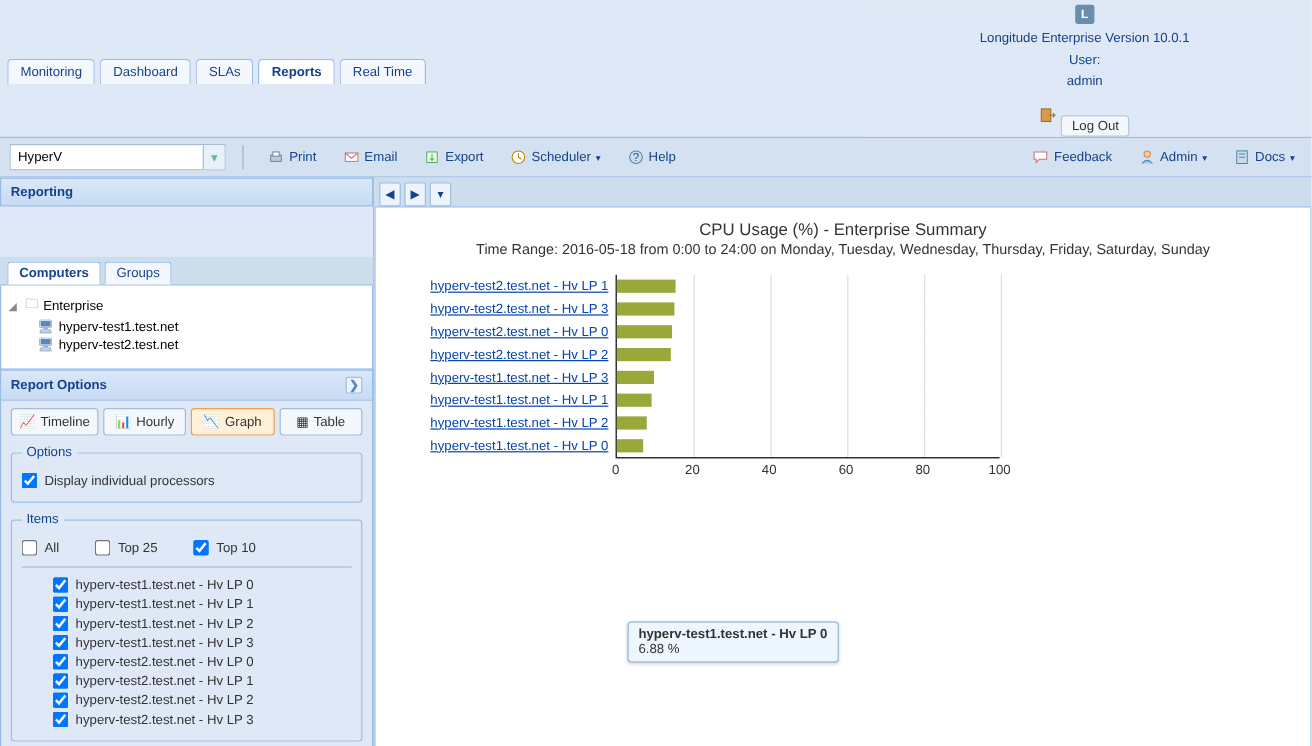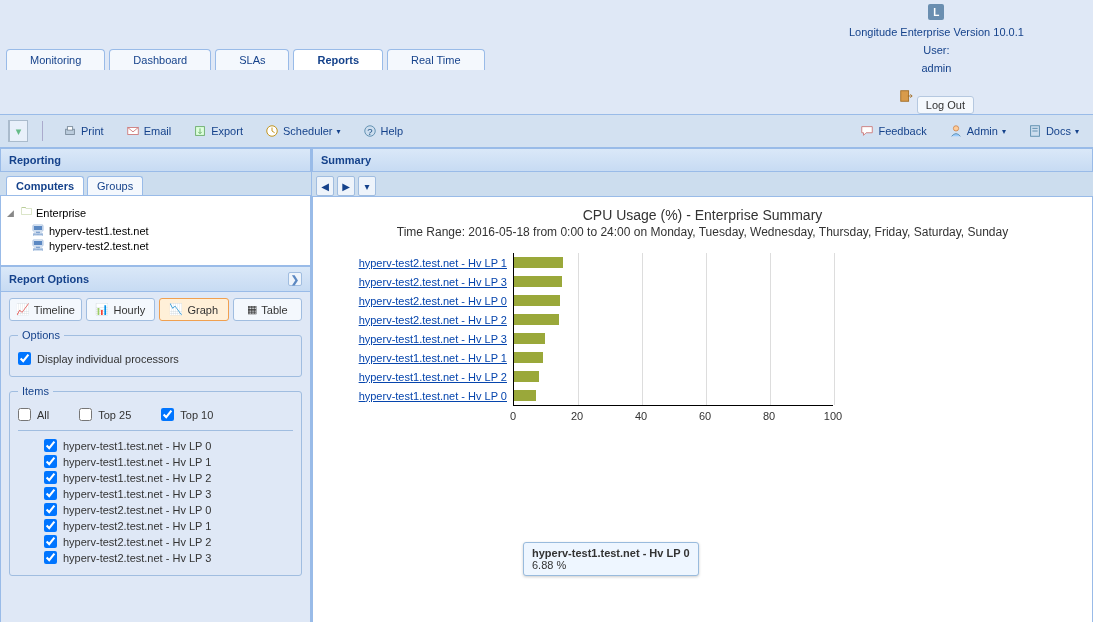--- a/index.html
+++ b/index.html
@@ -1,21 +1,21 @@
 <!DOCTYPE html>
 <html><head>
 <meta charset="utf-8">
 <style>
 * { box-sizing: border-box; margin: 0; padding: 0; font-family: Tahoma, Arial, sans-serif; font-size: 11px; }
 body { background: #dfe8f6; color: #333; width: 1093px; height: 622px; overflow: hidden; }
 
 
 .tabbar { display:flex; align-items:center; padding:4px 6px 0 6px; background:#dfe8f6; border-bottom:1px solid #99bbe8; }
 .tabbar .tabs { display:flex; gap:4px; }
-.tab { padding:4px 23px; background:#f4f8fd; border:1px solid #99bbe8; border-bottom:none; border-radius:4px 4px 0 0; color:#15428b; cursor:pointer; }
+.tab { padding:4px 10px; background:#f4f8fd; border:1px solid #99bbe8; border-bottom:none; border-radius:4px 4px 0 0; color:#15428b; cursor:pointer; }
 .tab.active { background:#fff; font-weight:bold; }
 .tabbar .spacer { flex:1; }
 .tabbar .right { display:flex; align-items:center; gap:6px; color:#15428b; }
 .logo-sq { width:16px; height:16px; background:#6a8eb0; display:inline-flex; align-items:center; justify-content:center; color:#fff; font-weight:bold; font-size:10px; border-radius:2px;}
 .btn { display:inline-flex; align-items:center; gap:4px; padding:2px 8px; border:1px solid #b5c8e0; background:#f4f8fd; border-radius:3px; color:#333; cursor:pointer;margin-top:16px; }
 
 
 .toolbar { display:flex; align-items:center; gap:10px; padding:5px 8px; background:#d3e1f1; border-bottom:1px solid #99bbe8; }
 .toolbar .group { display:flex; align-items:center; gap:10px; }
 .dropdown { display:flex; align-items:center; border:1px solid #abc; background:#fff; height:22px; }
@@ -29,21 +29,21 @@
 .ico { width:14px; height:14px; display:inline-block; }
 
 
 .main { display:flex; height: calc(622px - 60px); }
 .left { width:312px; background:#dfe8f6; display:flex; flex-direction:column; border-right:1px solid #99bbe8; }
 .right { flex:1; background:#dfe8f6; display:flex; flex-direction:column; }
 
 .panel-title { background:linear-gradient(#dae8f8,#c7dbf3); color:#15428b; font-weight:bold; padding:5px 8px; border:1px solid #99bbe8; display:flex; align-items:center; justify-content:space-between; }
 .panel-title .tool { font-size:10px; color:#5b88c2; cursor:pointer; border:1px solid #a0bde0; width:14px; height:14px; display:flex; align-items:center; justify-content:center; background:#eef4fb; border-radius:2px; }
 
-.subtabs { display:flex; gap:3px; background:#cde; padding:4px 6px 0 6px; border-bottom:1px solid #99bbe8; }
+.subtabs { display:flex; gap:3px; background:#cde; padding:4px 6px 0 6px; border-bottom:1px solid #99bbe8;margin-top:42px; }
 .subtab { padding:3px 9px; background:#f4f8fd; border:1px solid #99bbe8; border-bottom:none; border-radius:3px 3px 0 0; color:#15428b; cursor:pointer; }
 .subtab.active { background:#fff; font-weight:bold; }
 
 .tree { background:#fff; padding:6px 4px; flex:0 0 auto; height:70px; border:1px solid #99bbe8; border-top:none; overflow:auto; }
 .tree .node { display:flex; align-items:center; gap:4px; padding:1px 2px; color:#000; cursor:pointer; }
 .tree .child { padding-left:26px; }
 .tree .expander { color:#888; font-size:9px; width:10px; }
 .tree .folder { color:#7aa03a; }
 .tree .host { color:#5b88c2; }
 
@@ -103,20 +103,21 @@
             <path d="M10 8 h5 m-2 -2 l2 2 l-2 2" stroke="#a06a20" fill="none"></path>
           </svg>
       </span>
       <span class="btn">Log Out</span>
     </span>
   </div>
 </div>
 
 <div class="toolbar">
   <div class="dropdown">
+    <input value="HyperV" style="">
     <div class="arrow">▾</div>
   </div>
   <div class="sep"></div>
   <div class="group">
     <div class="tbtn">
       <svg class="ico" viewBox="0 0 16 16">
           <rect x="3" y="6" width="10" height="6" fill="#bcd" stroke="#789"></rect>
           <rect x="5" y="3" width="6" height="4" fill="#fff" stroke="#789"></rect>
         </svg>
       <span>Print</span>
@@ -288,23 +289,20 @@
               <input type="checkbox" checked="" style="">
               <span>hyperv-test2.test.net - Hv LP 3</span>
             </label>
           </div>
       </fieldset>
     </div>
 
   </div>
 
   <div class="right">
-    <div class="panel-title">
-      <span>Summary</span>
-    </div>
     <div class="summary-tabs">
       <div class="navarrow">◀</div>
       <div class="navarrow">▶</div>
       <div class="navarrow">▾</div>
     </div>
     <div class="summary-content">
       <div class="chart-title">CPU Usage (%) - Enterprise Summary</div>
       <div class="chart-sub">Time Range: 2016-05-18 from 0:00 to 24:00 on Monday, Tuesday, Wednesday, Thursday, Friday, Saturday, Sunday</div>
 
       <div class="chart" id="chart">

